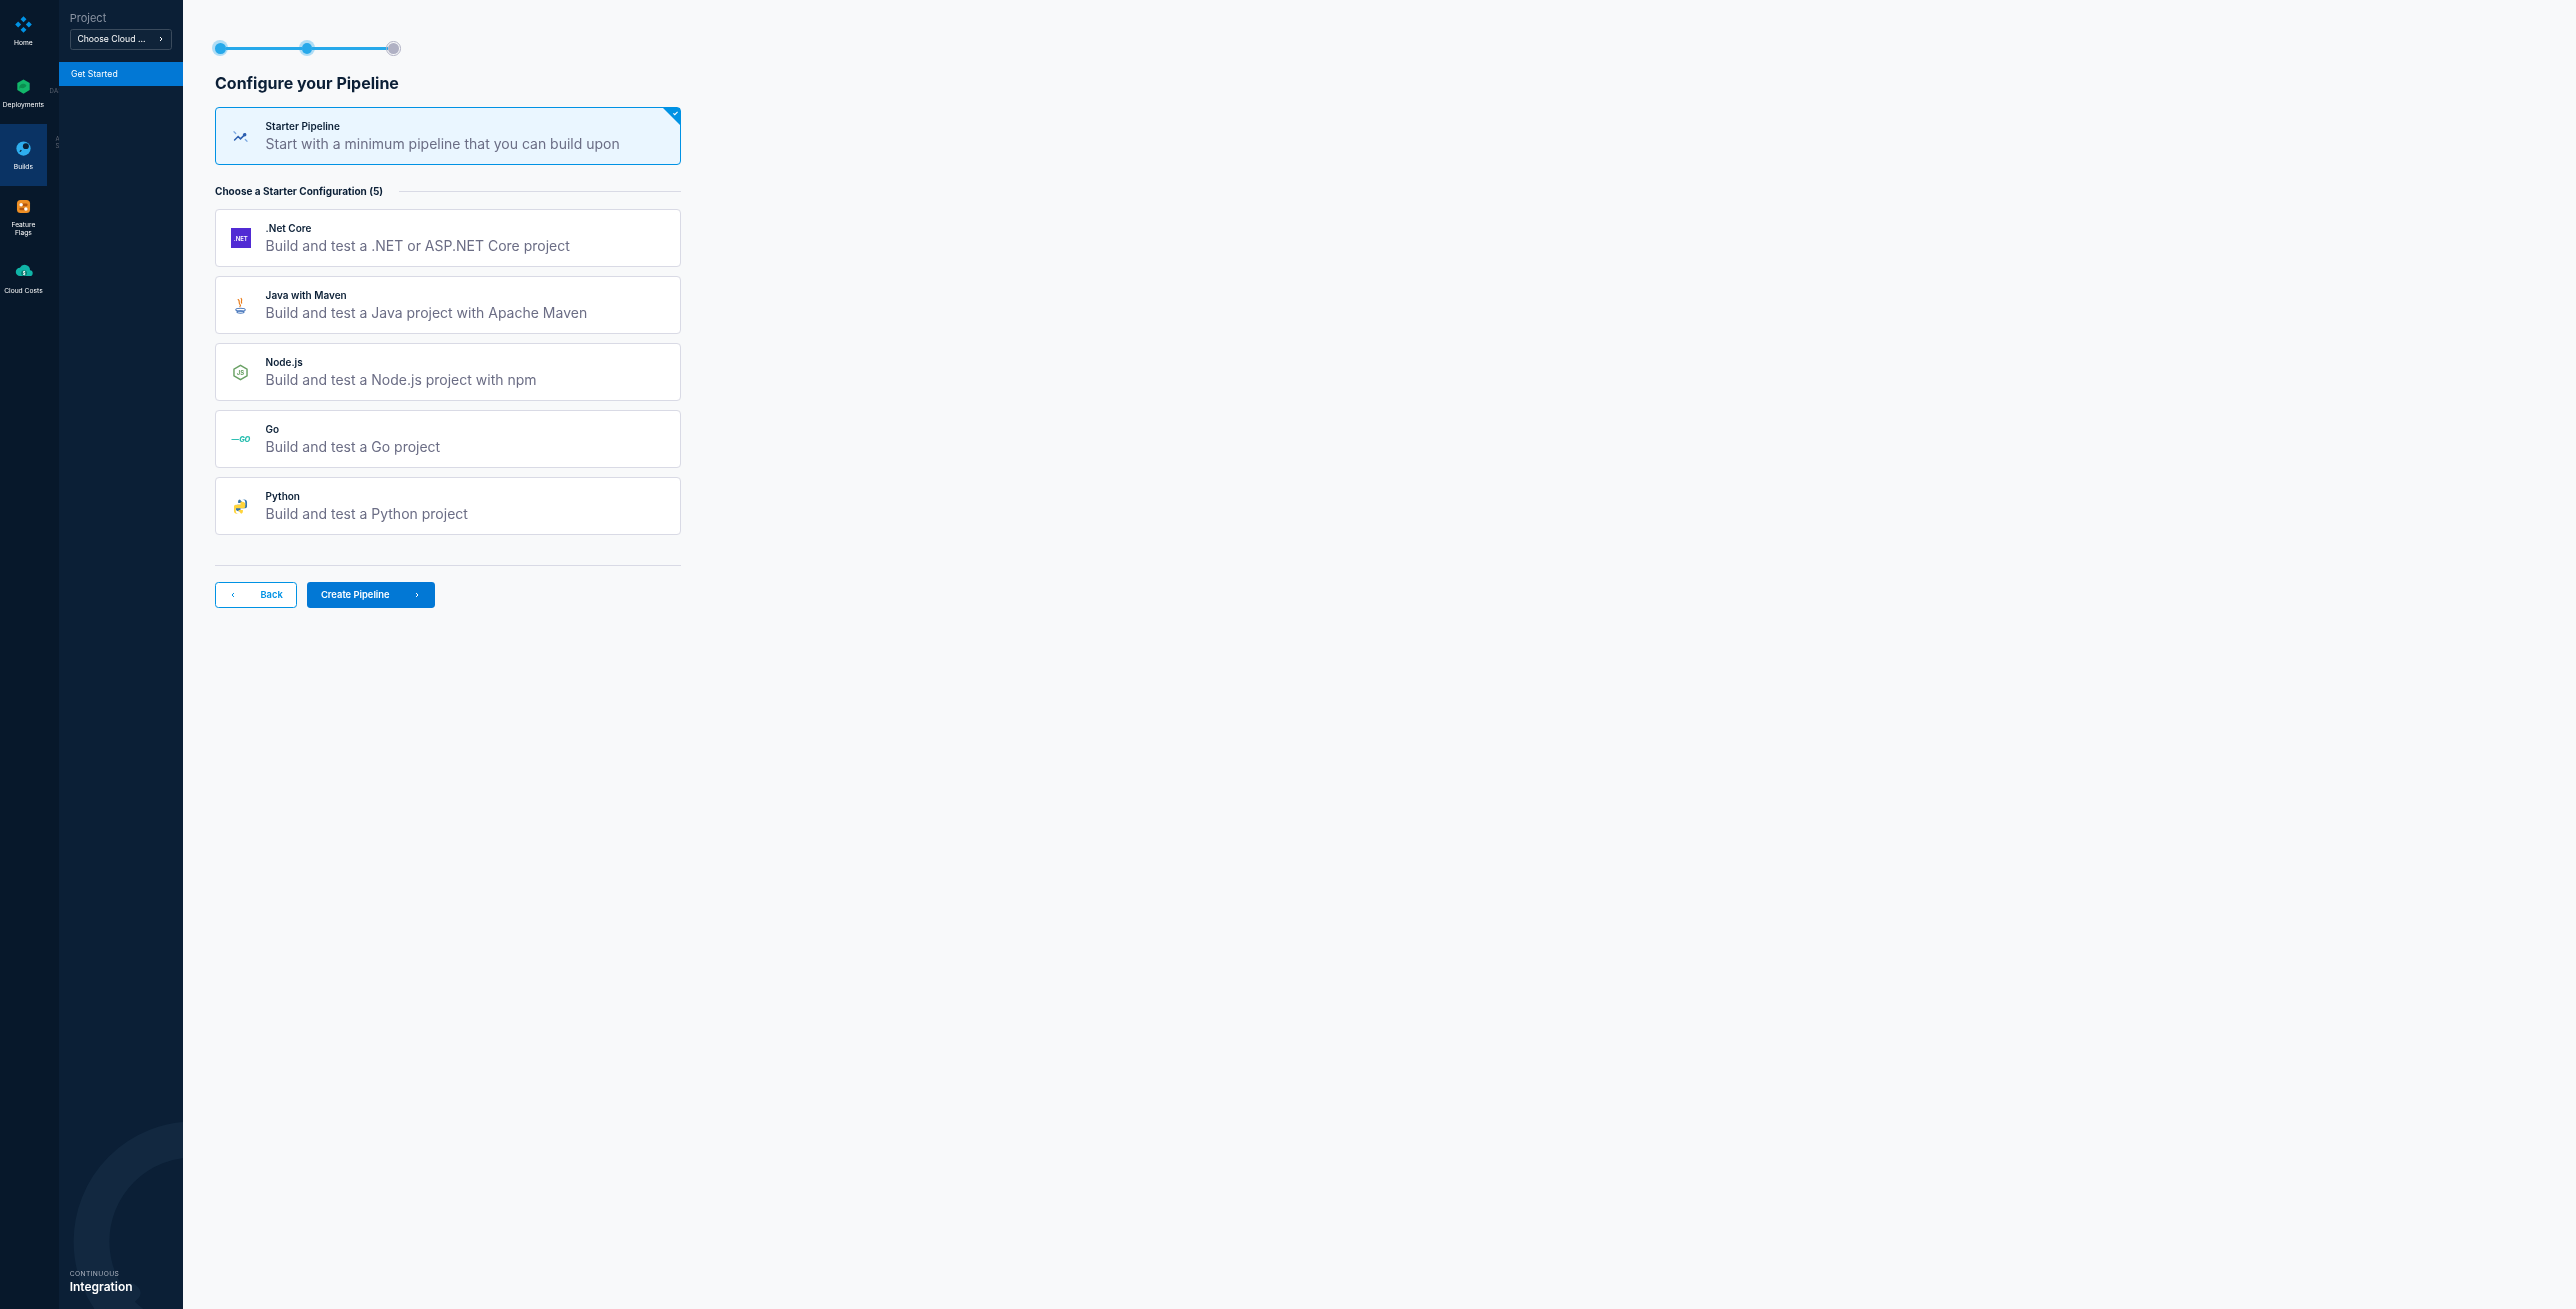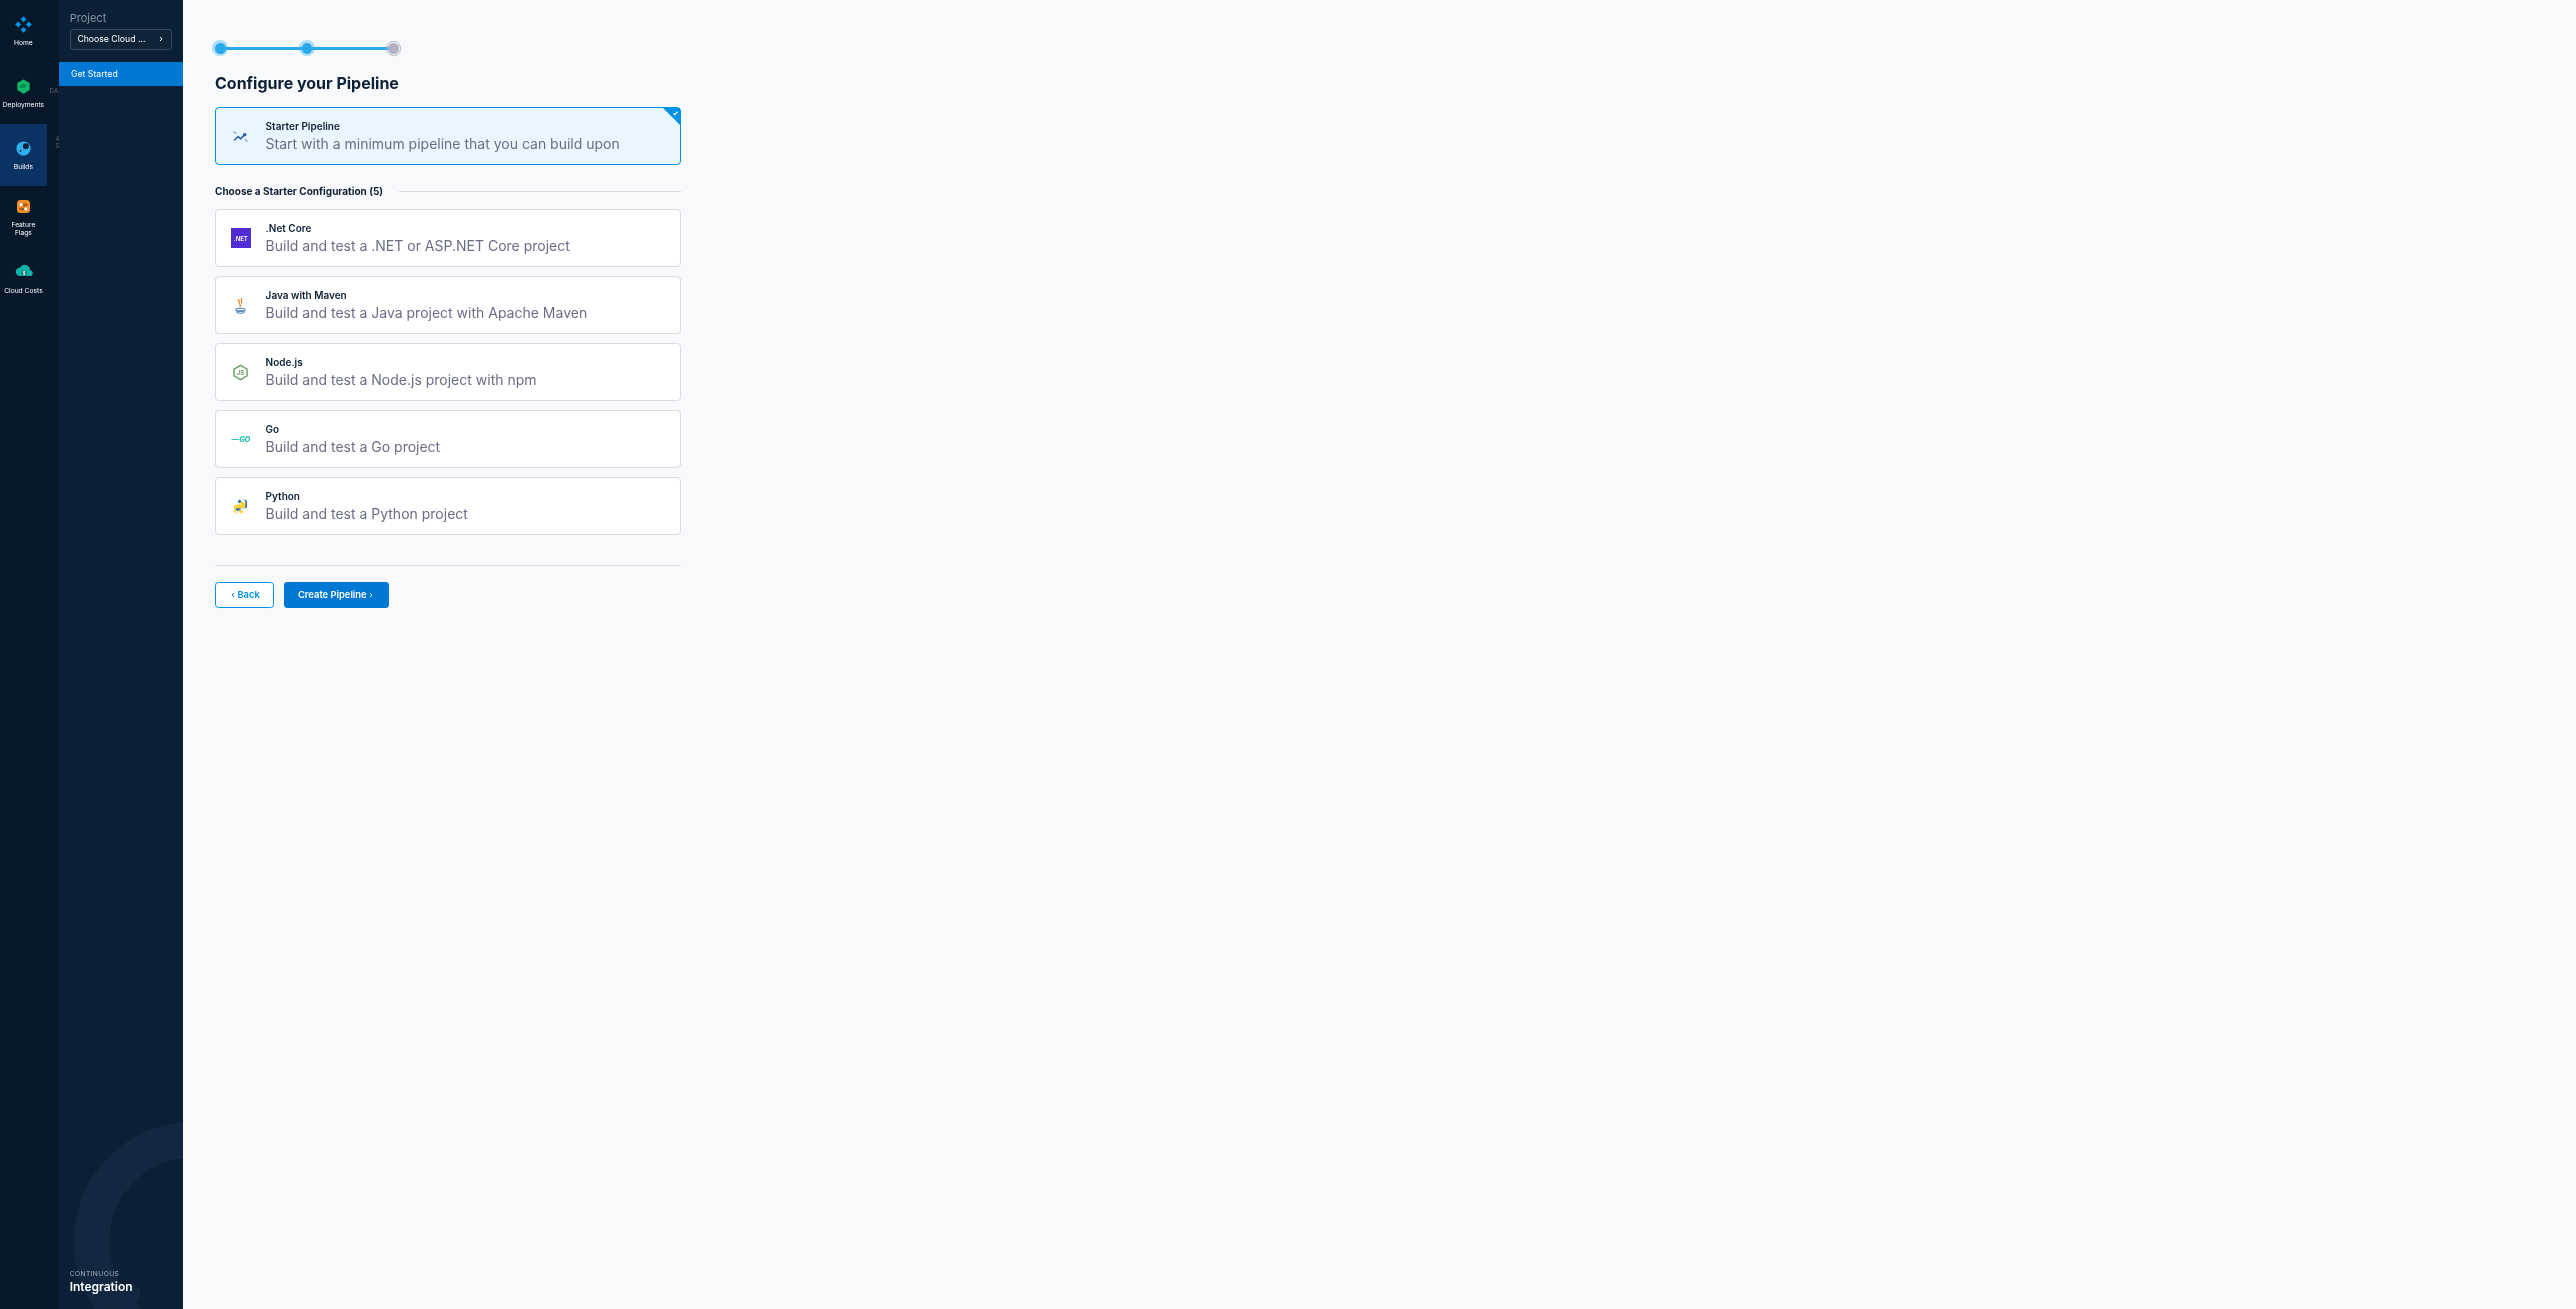--- a/index.html
+++ b/index.html
@@ -75,21 +75,21 @@
   .card .ico.net{background:#512bd4;color:#fff;font-size:6px;font-weight:600;}
   .card .ico.go{color:#29beb0;font-size:7.4px;font-weight:800;font-style:italic;letter-spacing:-0.3px;}
   .card .ico.go::before{content:"—";margin-right:0.7px;color:#29beb0;font-style:normal;}
   .ico svg{width:19px;height:19px;}
 
   .section-head{display:flex;align-items:center;margin:20px 0 12px;justify-content:space-between;}
   .section-head .label{font-size:10px;font-weight:700;color:var(--text-dark);white-space:nowrap;}
   .section-head .line{flex:1;height:0.7px;background:var(--card-border);margin-left:16px;}
 
   .footer-bar{border-top:0.7px solid var(--card-border);margin-top:29.5px;padding-top:16px;display:flex;gap:9.4px;}
-  .btn{display:inline-flex;align-items:center;gap:0;font-size:9.4px;font-weight:600;padding:6.7px 13.4px;border-radius:3.4px;cursor:pointer;border:0.7px solid transparent;}
+  .btn{display:inline-flex;align-items:center;gap:23px;font-size:9.4px;font-weight:600;padding:6.7px 13.4px;border-radius:3.4px;cursor:pointer;border:0.7px solid transparent;}
   .btn-outline{background:#fff;border-color:var(--accent);color:var(--accent);}
   .btn-primary{background:var(--accent-dark);color:#fff;}
   .btn svg{width:8px;height:8px;}
 </style>
 </head>
 <body>
 
 <nav class="rail">
   <div class="rail-top">
     <div class="rail-item">

